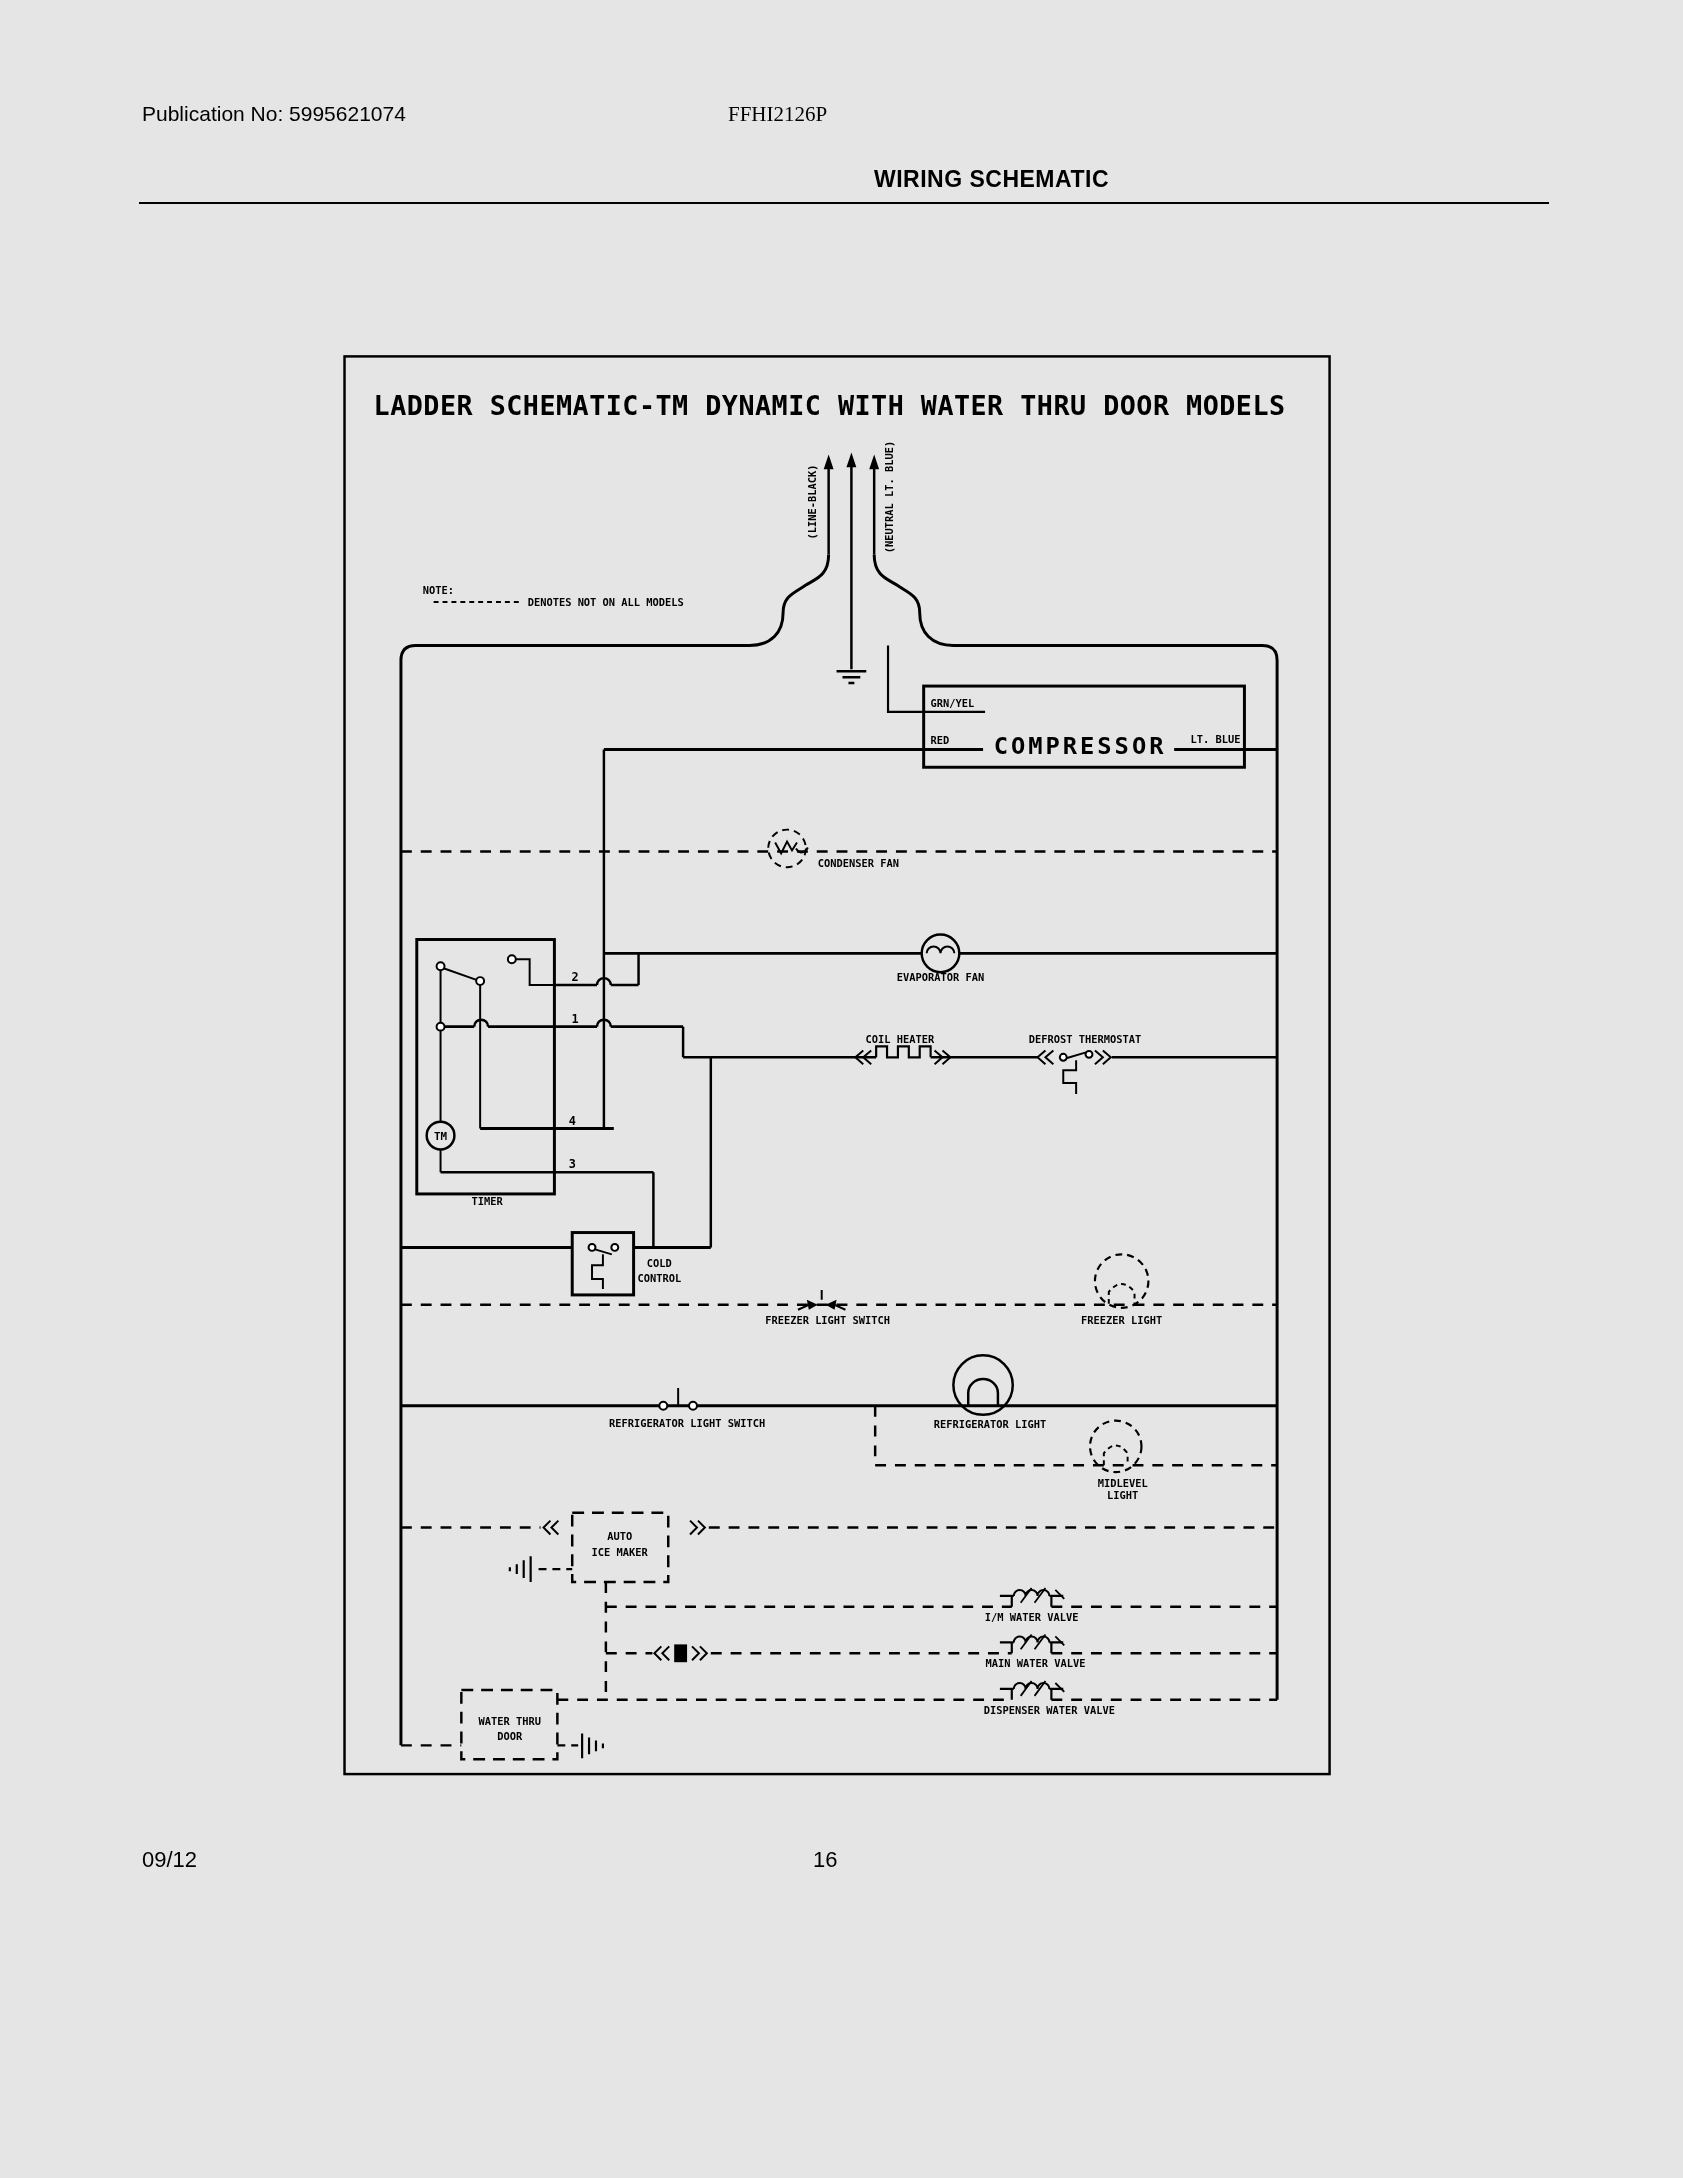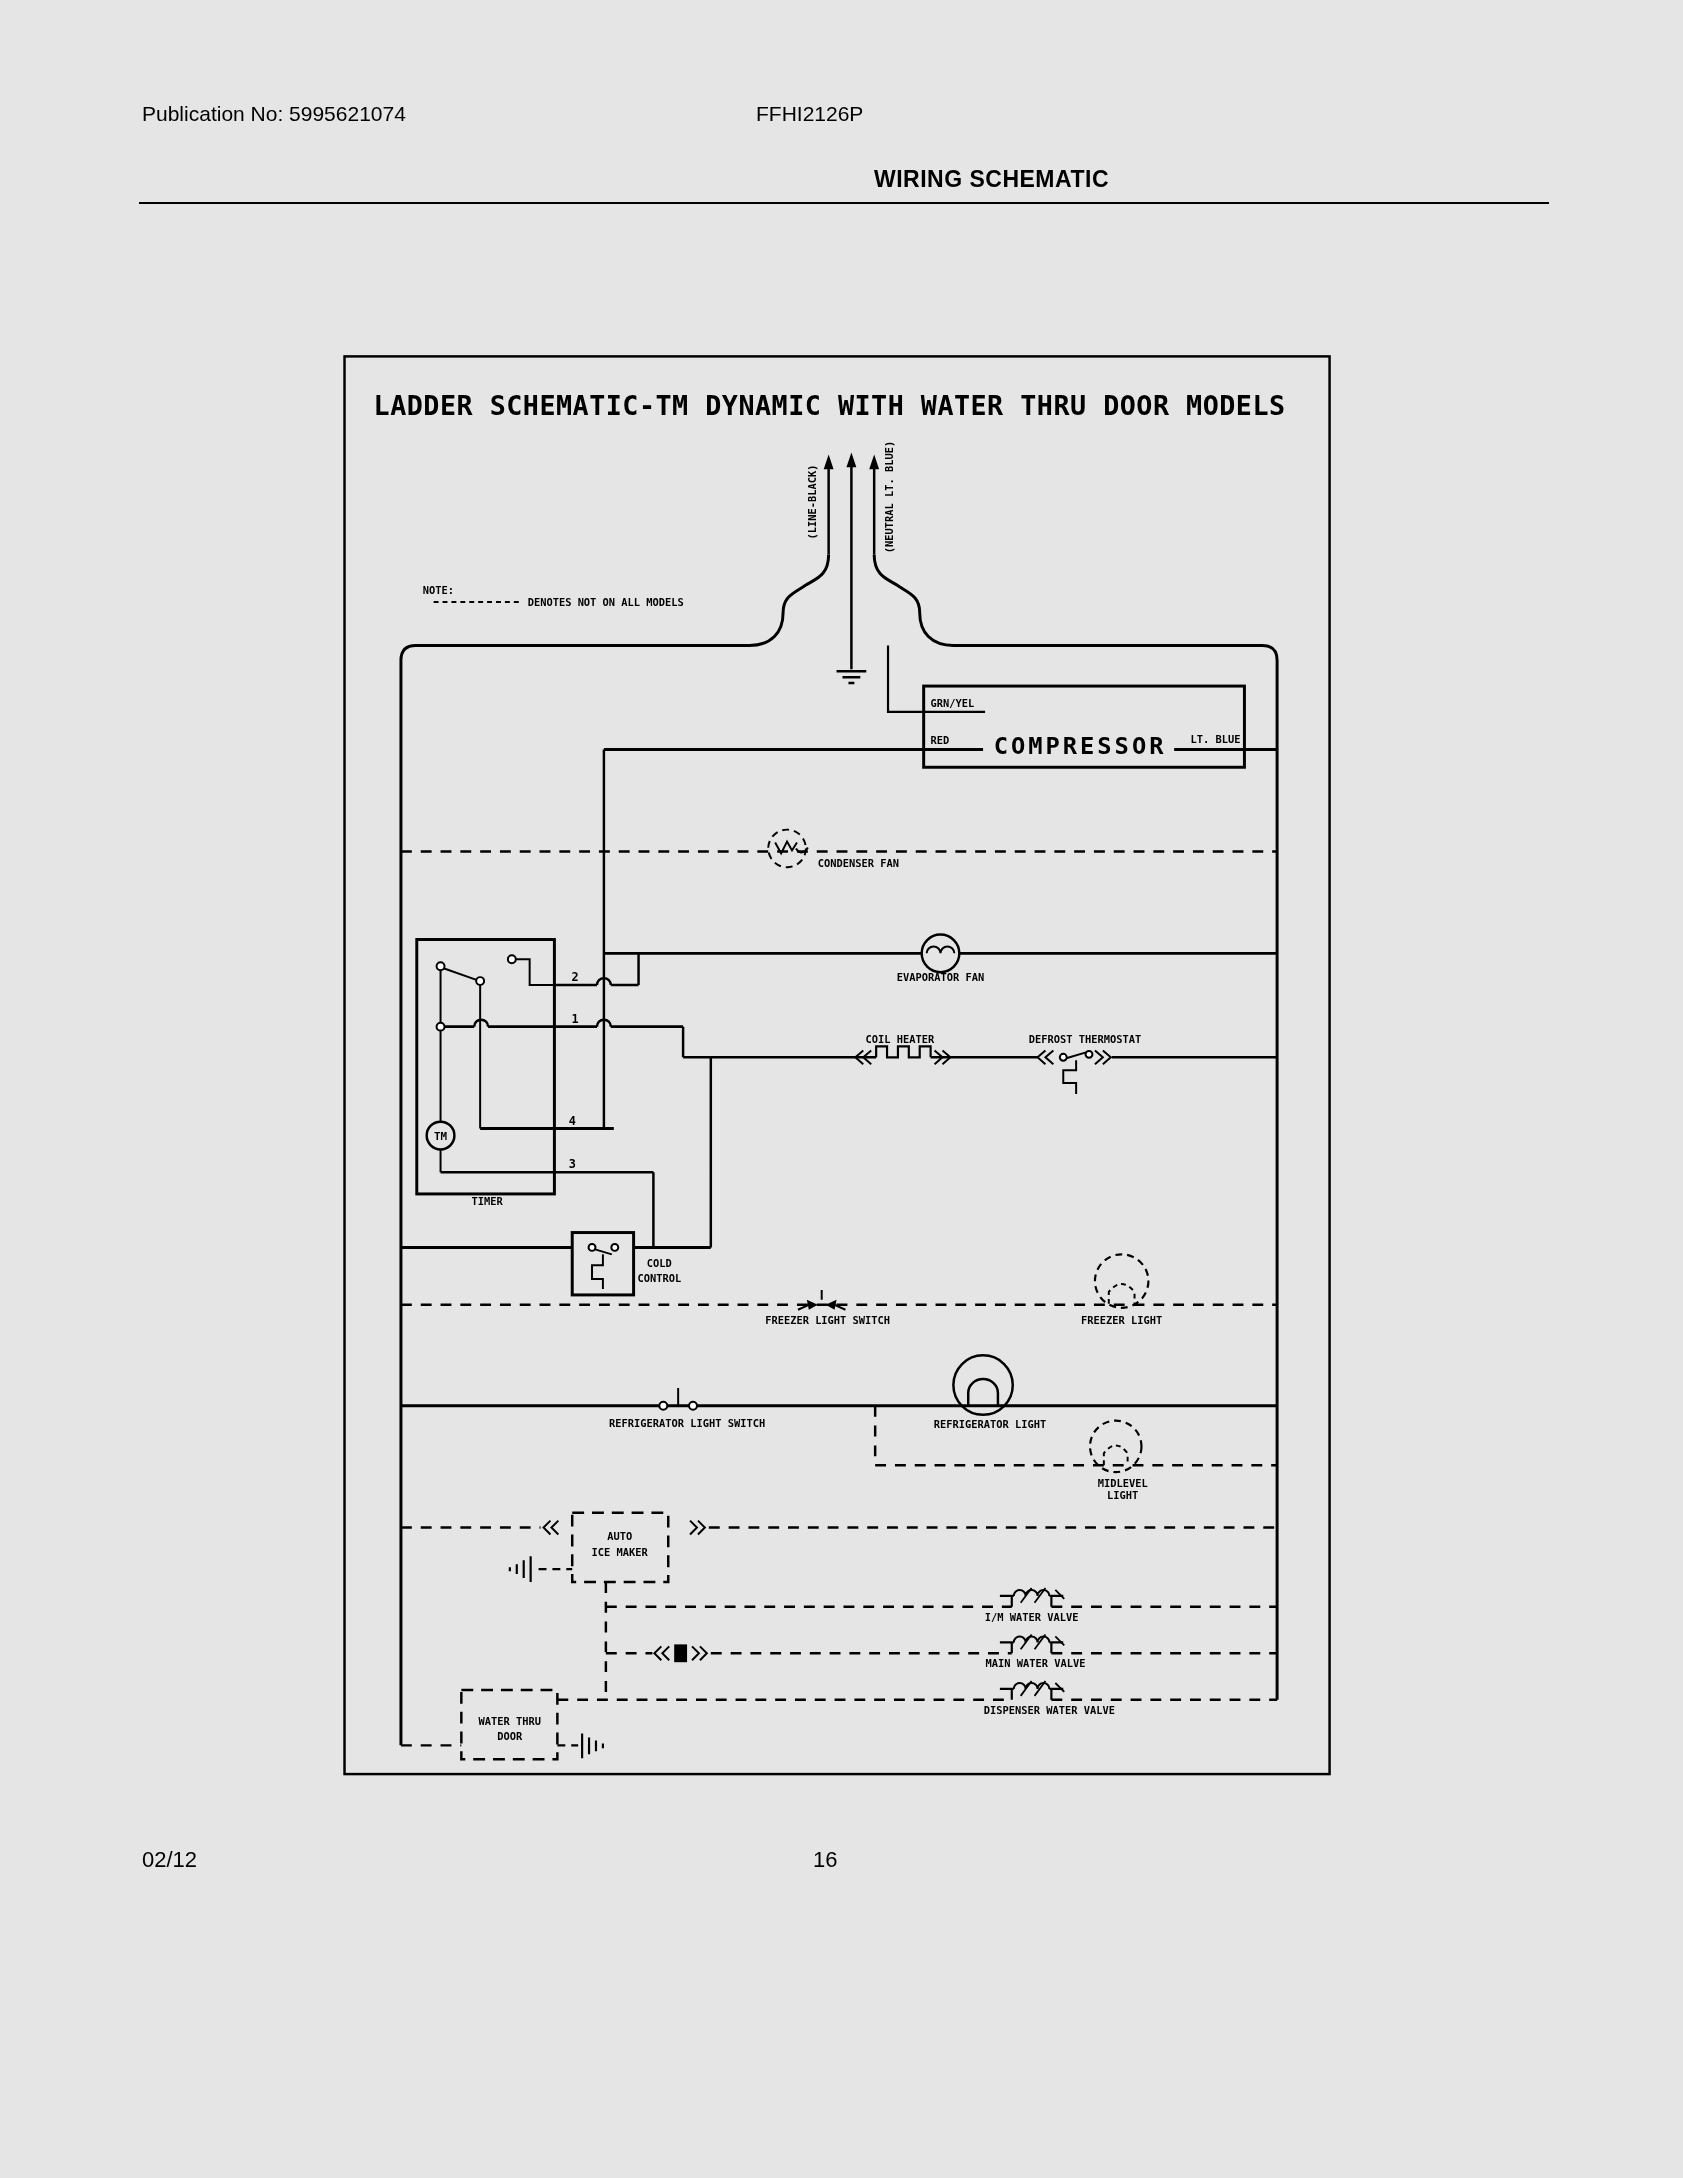--- a/index.html
+++ b/index.html
@@ -30,21 +30,21 @@
   .dashs{stroke-dasharray:5 4;}
   .fillink{fill:#000;stroke:none;}
   .cfill{fill:#ffffff;}
 </style>
 </head>
 <body>
 
 <div class="page">
 
   <div class="abs hdr" style="left:142px;top:102px;">Publication No: 5995621074</div>
-  <div class="abs hdr" style="left:756px;top:102px;">FFHI2126P</div>
+  <div class="abs hdr" style="left:728px;top:102px;font-family:Liberation Serif, serif;">FFHI2126P</div>
   <div class="abs ttl" style="left:515px;top:166px;width:594px;">WIRING SCHEMATIC</div>
   <div class="abs rule" style="left:139px;top:202px;width:1410px;"></div>
 
   <svg width="1683" height="2178" viewBox="0 0 1700 2200">
 
     <rect x="348" y="360" width="995" height="1432" class="s t25"></rect>
 
     <text x="838" y="419" text-anchor="middle" class="dtitle">LADDER SCHEMATIC-TM DYNAMIC WITH WATER THRU DOOR MODELS</text>
 
     <g>
@@ -226,17 +226,17 @@
 
     <g>
       <rect x="466" y="1707" width="97" height="70" class="s t25 dashb"></rect>
       <path class="s t22" d="M588 1751 V1776 M595 1755 V1772 M602 1758 V1769 M609 1761 V1766"></path>
       <text x="515" y="1742" text-anchor="middle" class="lbl">WATER THRU</text>
       <text x="515" y="1758" text-anchor="middle" class="lbl">DOOR</text>
     </g>
 
   </svg>
 
-  <div class="abs ftr" style="left:142px;top:1847px;">02/12</div>
+  <div class="abs ftr" style="left:142px;top:1847px;">09/12</div>
   <div class="abs ftr" style="left:813px;top:1847px;">16</div>
 
 </div>
 
 
 </body></html>

